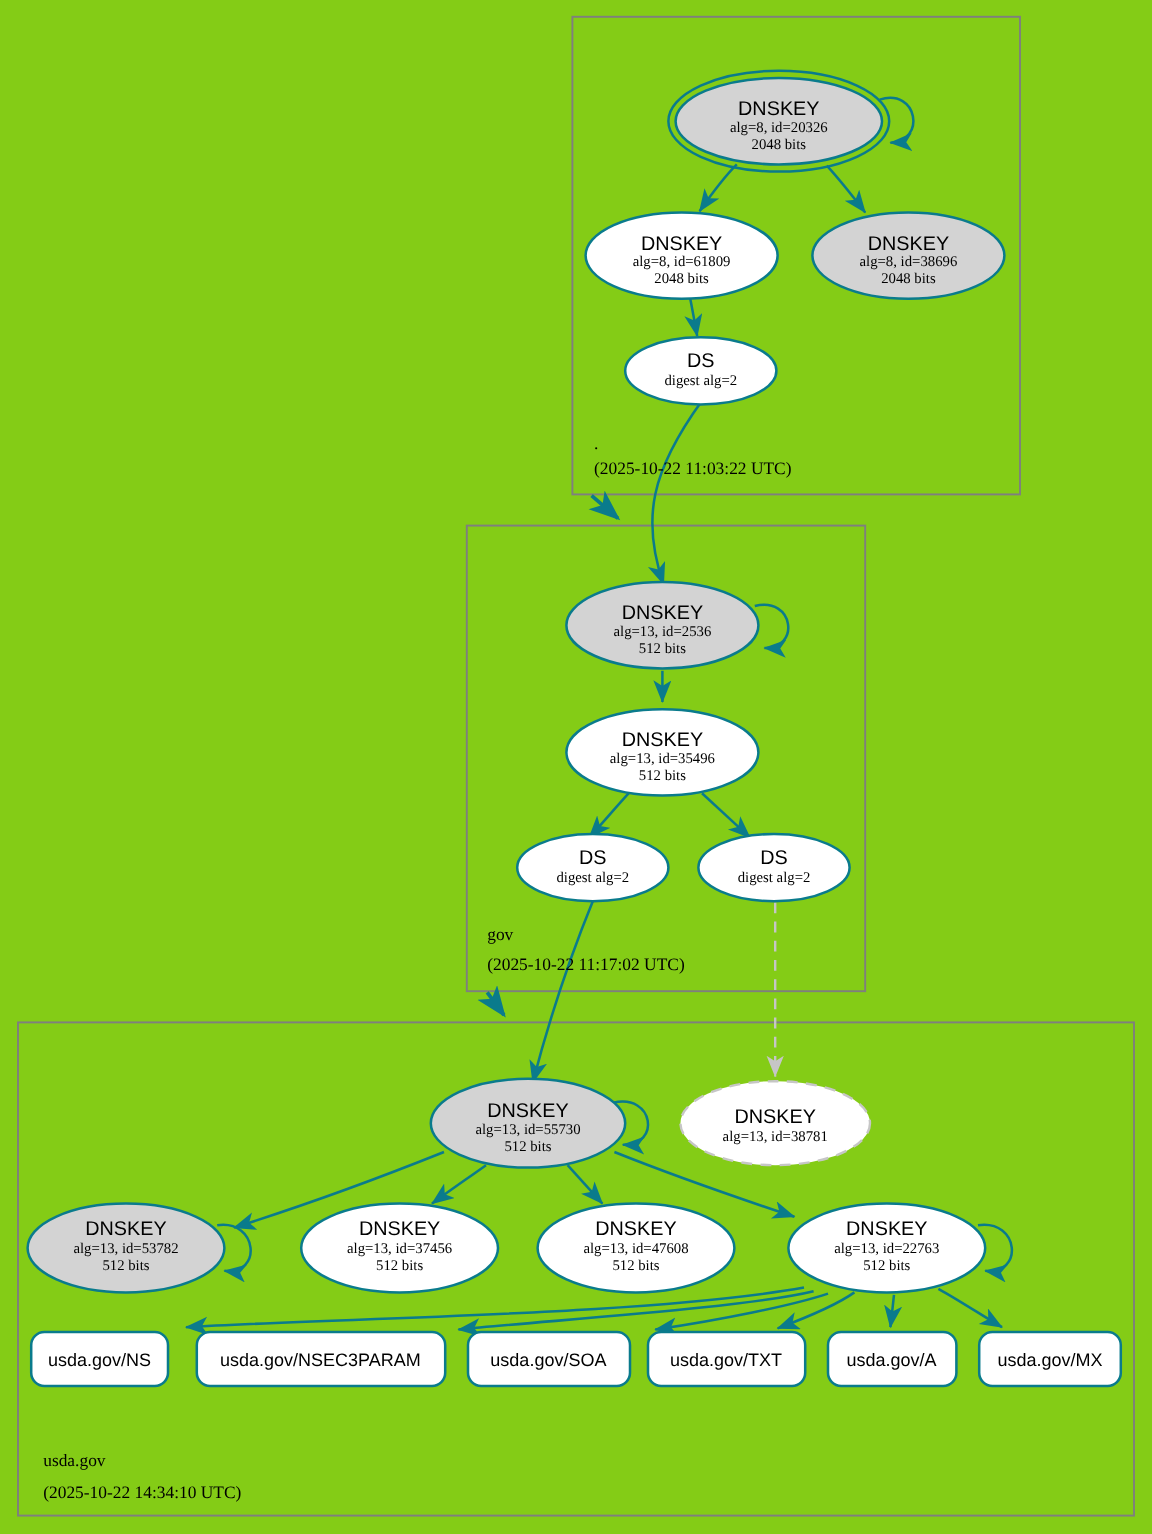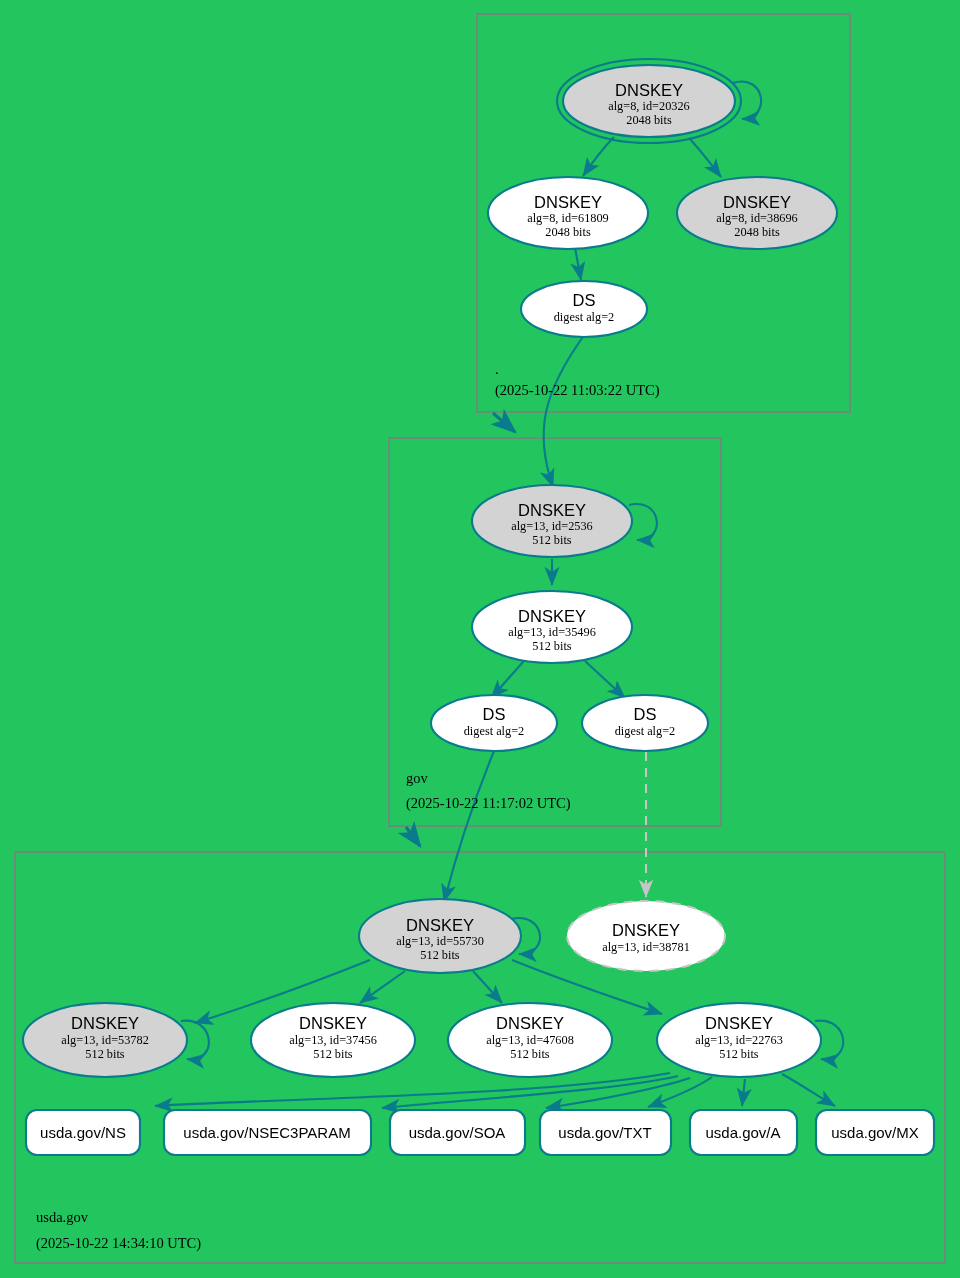--- a/index.html
+++ b/index.html
@@ -4,21 +4,21 @@
 <style>
   html, body {
     margin: 0;
     padding: 0;
     background: #ffffff;
   }
   #page {
     position: relative;
     width: 960px;
     height: 1278px;
-    background: #22c55e;
+    background: #84cc16;
     font-family: "Liberation Sans", sans-serif;
     overflow: hidden;
   }
   svg#graph {
     display: block;
     width: 960px;
     height: 1278px;
   }
   .zone-box {
     fill: none;

